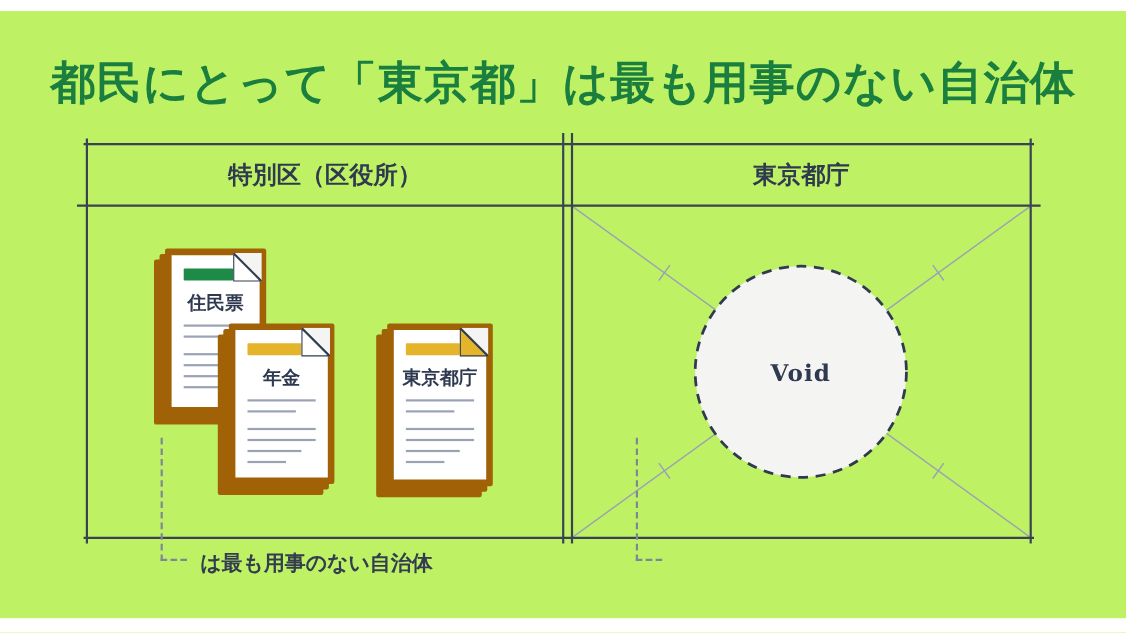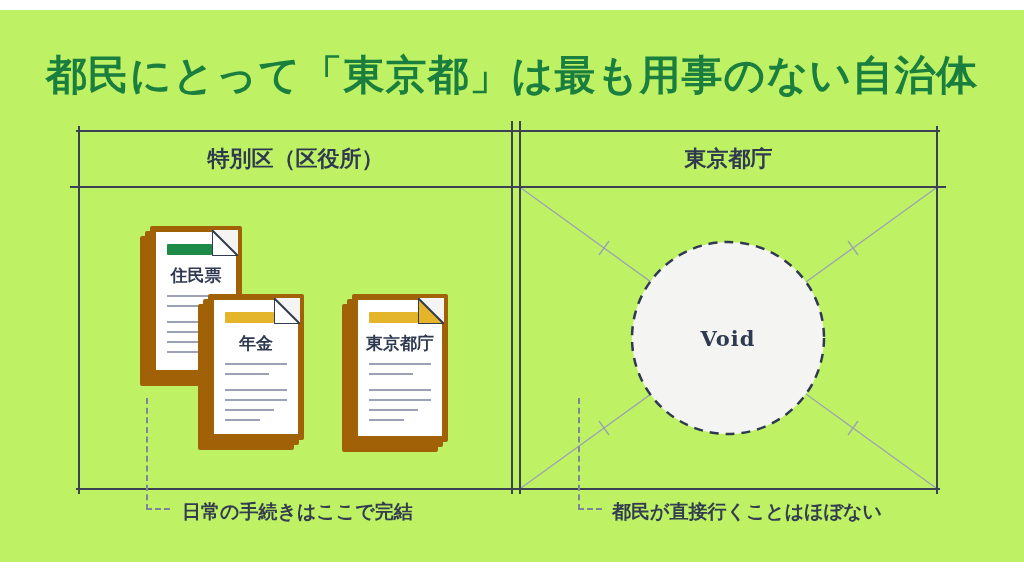--- a/index.html
+++ b/index.html
@@ -186,18 +186,17 @@
         <path d="M0 0 L26 26 L0 26 Z" stroke="#323c50" stroke-width="2" stroke-linejoin="round" style="fill: rgb(228, 180, 42);"></path>
       </svg>
     </div>
   </div>
 
   <div class="void-wrap">
     <span class="void-text">Void</span>
   </div>
 
   <div class="leader leader-left"></div>
-  <div class="note note-left">日常の手続きはここで完結</div>
+  <div class="note note-left">は最も用事のない自治体</div>
 
   <div class="leader leader-right"></div>
-  <div class="note note-right">都民が直接行くことはほぼない</div>
 
 </div>
 
 </body></html>

